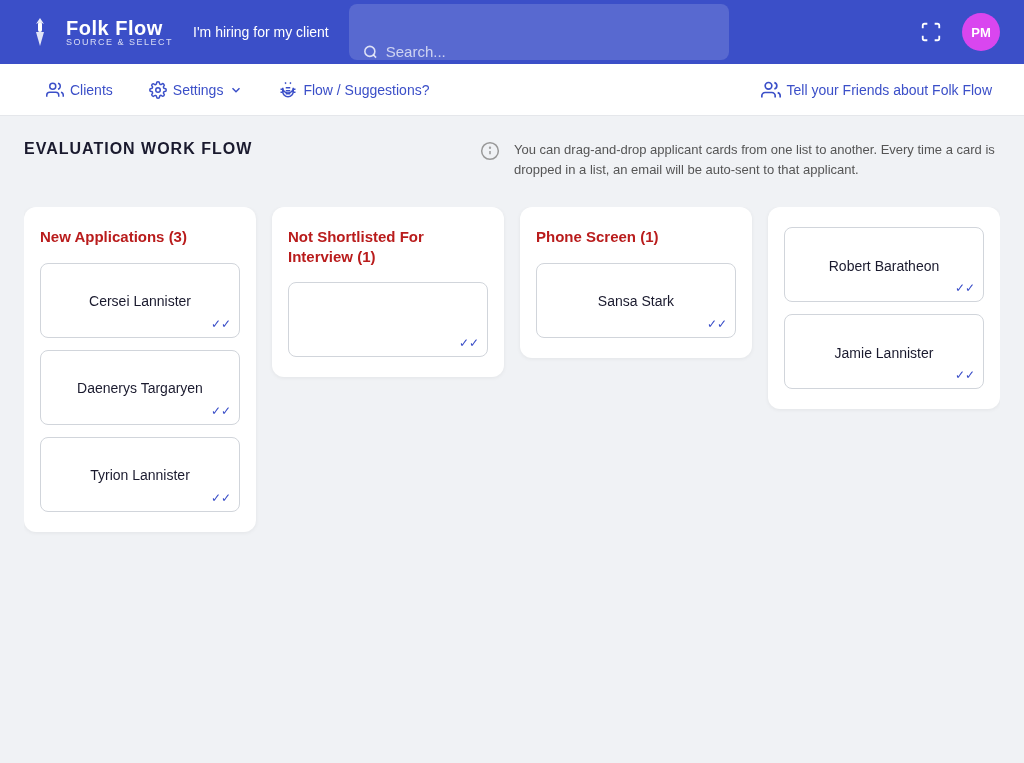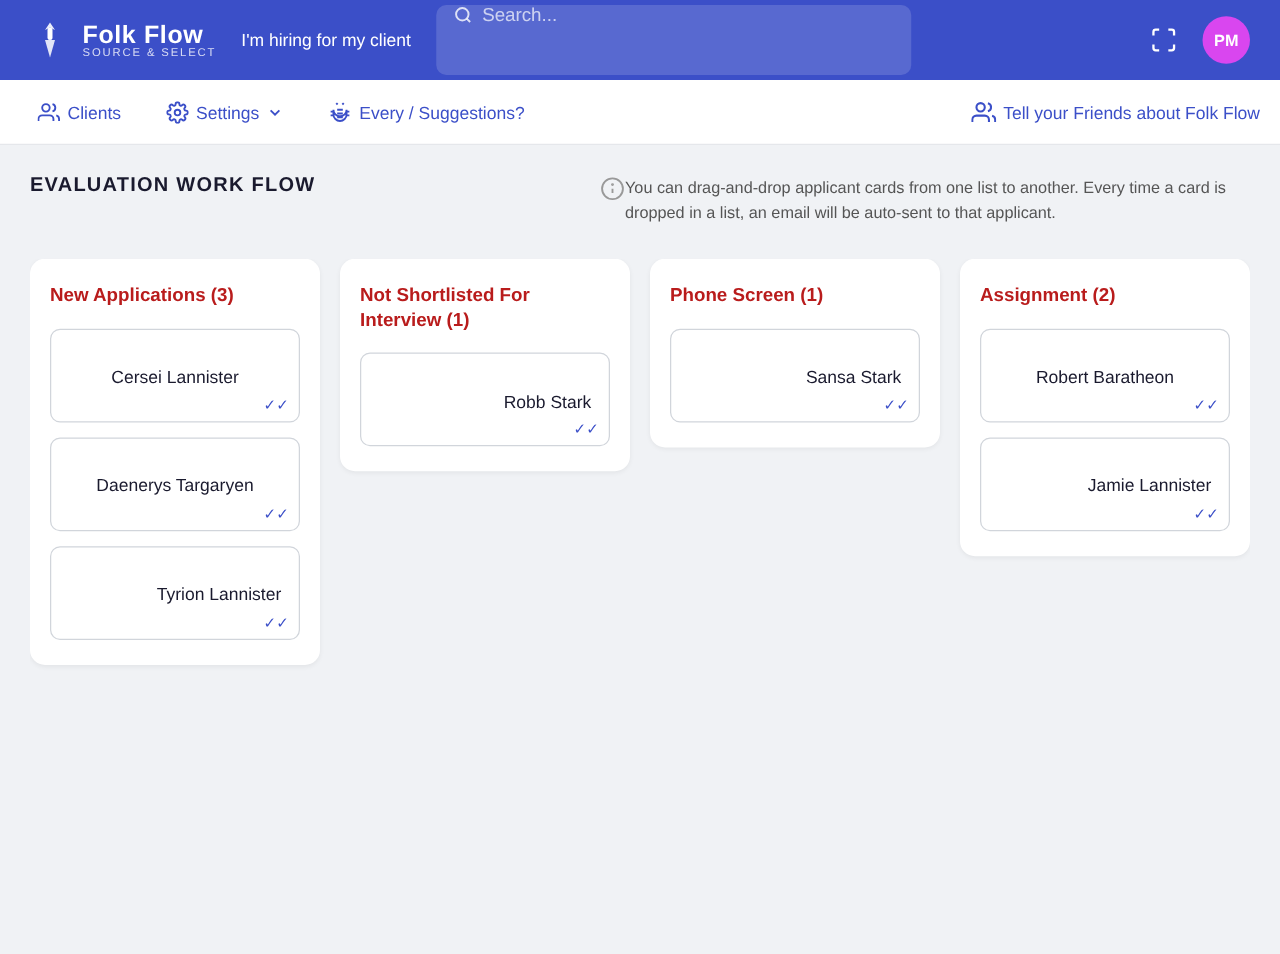--- a/index.html
+++ b/index.html
@@ -34,21 +34,21 @@
 
     .hiring-label {
       color: white;
       font-size: 14px;
       white-space: nowrap;
     }
 
     .search-bar {
       flex: 1;
       display: flex;
-      align-items: flex-start;
+      align-items: flex-end;
       background: rgba(255,255,255,0.15);
       border-radius: 8px;
       padding: 0 14px;
       height: 56px;
       gap: 8px;
       max-width: 380px;
     }
     .search-bar input {
       background: transparent;
       border: none;
@@ -84,21 +84,21 @@
       font-size: 13px;
       font-weight: 700;
       cursor: pointer;
     }
 
     
     .navbar {
       background: white;
       display: flex;
       align-items: center;
-      padding: 0 16px;
+      padding: 0 32px;
       height: 52px;
       border-bottom: 1px solid #e5e7eb;
       gap: 8px;
     }
     .nav-item {
       display: flex;
       align-items: center;
       gap: 6px;
       padding: 8px 14px;
       color: #3b4fc8;
@@ -126,21 +126,21 @@
     .page-title {
       font-size: 16px;
       font-weight: 700;
       color: #1a1a2e;
       letter-spacing: 1px;
     }
 
     .info-banner {
       display: flex;
       align-items: flex-start;
-      gap: 0;
+      gap: 14px;
       max-width: 520px;
       margin-left: auto;
       margin-bottom: 8px;
       color: #555;
       font-size: 13px;
       line-height: 1.5;
     }
     .info-icon {
       color: #888;
       font-size: 18px;
@@ -179,21 +179,21 @@
       padding: 16px 14px 12px 14px;
       margin-bottom: 12px;
       background: white;
       cursor: grab;
       position: relative;
       min-height: 75px;
       display: flex;
       flex-direction: column;
       justify-content: center;
     }
-    .applicant-card:last-child { margin-bottom: 0; align-items: flex-end; }
+    .applicant-card:last-child { margin-bottom: 0; }
 
     .applicant-name {
       font-size: 14px;
       font-weight: 500;
       color: #1a1a2e;
       text-align: center;
       line-height: 1.4;
     }
 
     .card-check {
@@ -268,21 +268,21 @@
     <svg width="18" height="18" viewBox="0 0 24 24" fill="none" stroke="#3b4fc8" stroke-width="2">
       <path d="M8 2l1.5 1.5"></path>
         <path d="M14.5 3.5L16 2"></path>
         <path d="M9 9h6"></path>
         <path d="M9 13h6"></path>
         <path d="M9 17h6"></path>
       <path d="M5 9a7 7 0 0 0 14 0v5a7 7 0 0 1-14 0z"></path>
       <path d="M5 11H2m17 0h3"></path>
         <path d="M5 15H2m17 0h3"></path>
     </svg>
-    <span>Every / Suggestions?</span>
+    <span>Flow / Suggestions?</span>
   </div>
 
   <div class="nav-friends">
     <svg width="20" height="20" viewBox="0 0 24 24" fill="none" stroke="#3b4fc8" stroke-width="2">
       <path d="M17 21v-2a4 4 0 0 0-4-4H5a4 4 0 0 0-4 4v2"></path>
         <circle cx="9" cy="7" r="4"></circle>
         <path d="M23 21v-2a4 4 0 0 0-3-3.87"></path>
         <path d="M16 3.13a4 4 0 0 1 0 7.75"></path>
     </svg>
     <span>Tell your Friends about Folk Flow</span>
@@ -321,33 +321,31 @@
         </div>
         <div class="applicant-card">
           <div class="applicant-name">Tyrion
 Lannister</div>
           <span class="card-check">✓✓</span>
         </div>
       </div>
       <div class="kanban-column">
         <div class="column-title">Not Shortlisted For Interview (1)</div>
         <div class="applicant-card">
-          <div class="applicant-name">Robb Stark</div>
           <span class="card-check">✓✓</span>
         </div>
       </div>
       <div class="kanban-column">
         <div class="column-title">Phone Screen (1)</div>
         <div class="applicant-card">
           <div class="applicant-name">Sansa Stark</div>
           <span class="card-check">✓✓</span>
         </div>
       </div>
       <div class="kanban-column">
-        <div class="column-title">Assignment (2)</div>
         <div class="applicant-card">
           <div class="applicant-name">Robert
 Baratheon</div>
           <span class="card-check">✓✓</span>
         </div>
         <div class="applicant-card">
           <div class="applicant-name">Jamie
 Lannister</div>
           <span class="card-check">✓✓</span>
         </div>

